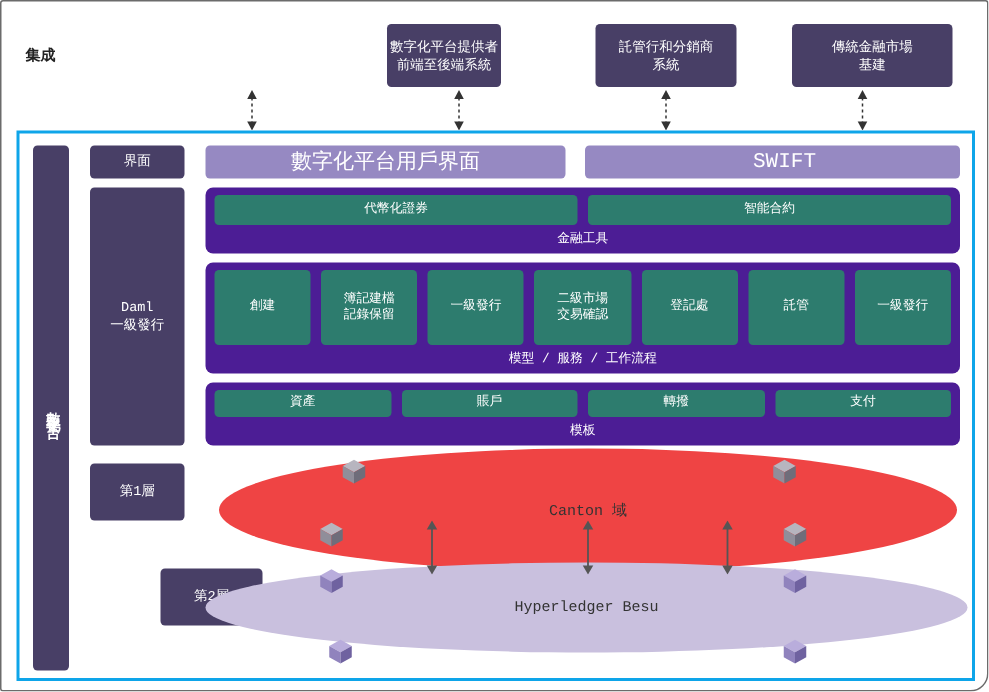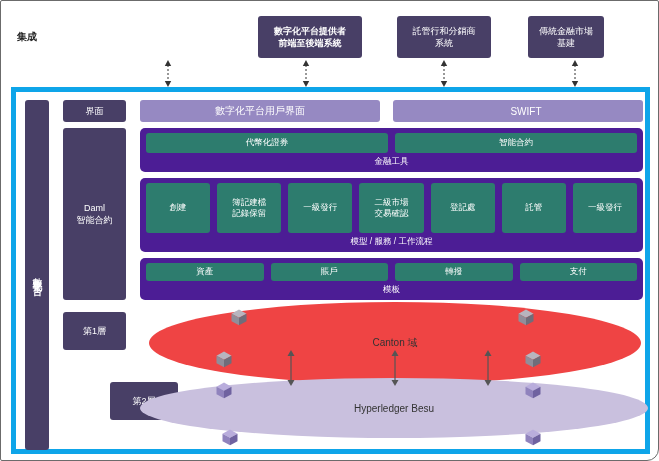--- a/index.html
+++ b/index.html
@@ -16,32 +16,32 @@
   .abs{position:absolute;box-sizing:border-box;}
   .darkbox{
     background:#483f66;color:#fff;
     border-radius:3px;
     display:flex;align-items:center;justify-content:center;
     text-align:center;font-size:9px;line-height:1.35;
     white-space:pre-line;
   }
   .integration-label{font-size:10px;font-weight:bold;color:#222;}
   .panel{
-    border:5px solid #0ea5e9;background:#fff;
+    border:2px solid #0ea5e9;background:#fff;font-family:Liberation Mono, monospace;
   }
   .sidebar{
     background:#483f66;color:#fff;border-radius:3px;
     display:flex;align-items:center;justify-content:center;
     writing-mode:vertical-rl;text-orientation:upright;
     font-size:9.5px;font-weight:bold;letter-spacing:2px;
   }
   .bar{
     background:#9689c2;color:#fff;border-radius:3px;
     display:flex;align-items:center;justify-content:center;
-    font-size:10px;
+    font-size:14px;
   }
   .teal-section{
     background:#4c1d95;border-radius:5px;
     padding:5px 6px 3px 6px;
     display:flex;flex-direction:column;
   }
   .teal-row{display:flex;gap:7px;flex:1;}
   .teal-box{
     background:#2d7c6e;color:#fff;border-radius:3px;
     flex:1;display:flex;align-items:center;justify-content:center;
@@ -61,25 +61,25 @@
   .besu{background:#c9c0de;}
   .cube,.arrow{line-height:0;}
 </style>
 </head>
 <body>
 
 <div class="page">
 
   <div class="abs integration-label" style="left:16px;top:29px;">集成</div>
 
-  <div class="abs darkbox" style="left:257px;top:15px;width:104px;height:42px;font-weight:bold;">數字化平台提供者
+  <div class="abs darkbox" style="left:257px;top:15px;width:76px;height:42px;">數字化平台提供者
 前端至後端系統</div>
   <div class="abs darkbox" style="left:396px;top:15px;width:94px;height:42px;">託管行和分銷商
 系統</div>
-  <div class="abs darkbox" style="left:527px;top:15px;width:76px;height:42px;">傳統金融市場
+  <div class="abs darkbox" style="left:527px;top:15px;width:107px;height:42px;">傳統金融市場
 基建</div>
 
   <div class="abs arrow" style="left:162px;top:59px;">
     <svg width="10" height="27">
         <line x1="5" y1="5" x2="5" y2="22" stroke="#333" stroke-width="1" stroke-dasharray="2,2"></line>
         <polygon points="5,0 1.8,6 8.2,6" fill="#333"></polygon>
         <polygon points="5,27 1.8,21 8.2,21" fill="#333"></polygon>
       </svg>
   </div>
   <div class="abs arrow" style="left:300px;top:59px;">
@@ -103,21 +103,21 @@
         <polygon points="5,27 1.8,21 8.2,21" fill="#333"></polygon>
       </svg>
   </div>
 
   <div class="abs panel" style="left:10px;top:86px;width:639px;height:367px;">
 
     <div class="abs sidebar" style="left:9px;top:8px;width:24px;height:350px;">數字化平台</div>
 
     <div class="abs darkbox" style="left:47px;top:8px;width:63px;height:22px;">界面</div>
     <div class="abs darkbox" style="left:47px;top:36px;width:63px;height:172px;">Daml
-智能合約</div>
+一級發行</div>
     <div class="abs darkbox" style="left:47px;top:220px;width:63px;height:38px;">第1層</div>
     <div class="abs darkbox" style="left:47px;top:290px;width:68px;height:38px;margin-left:47px;">第2層</div>
 
     <div class="abs bar" style="left:124px;top:8px;width:240px;height:22px;">數字化平台用戶界面</div>
     <div class="abs bar" style="left:377px;top:8px;width:250px;height:22px;padding-left:16px;">SWIFT</div>
 
     <div class="abs teal-section" style="left:124px;top:36px;width:503px;height:44px;">
       <div class="teal-row">
         <div class="teal-box">代幣化證券</div>
         <div class="teal-box">智能合約</div>

